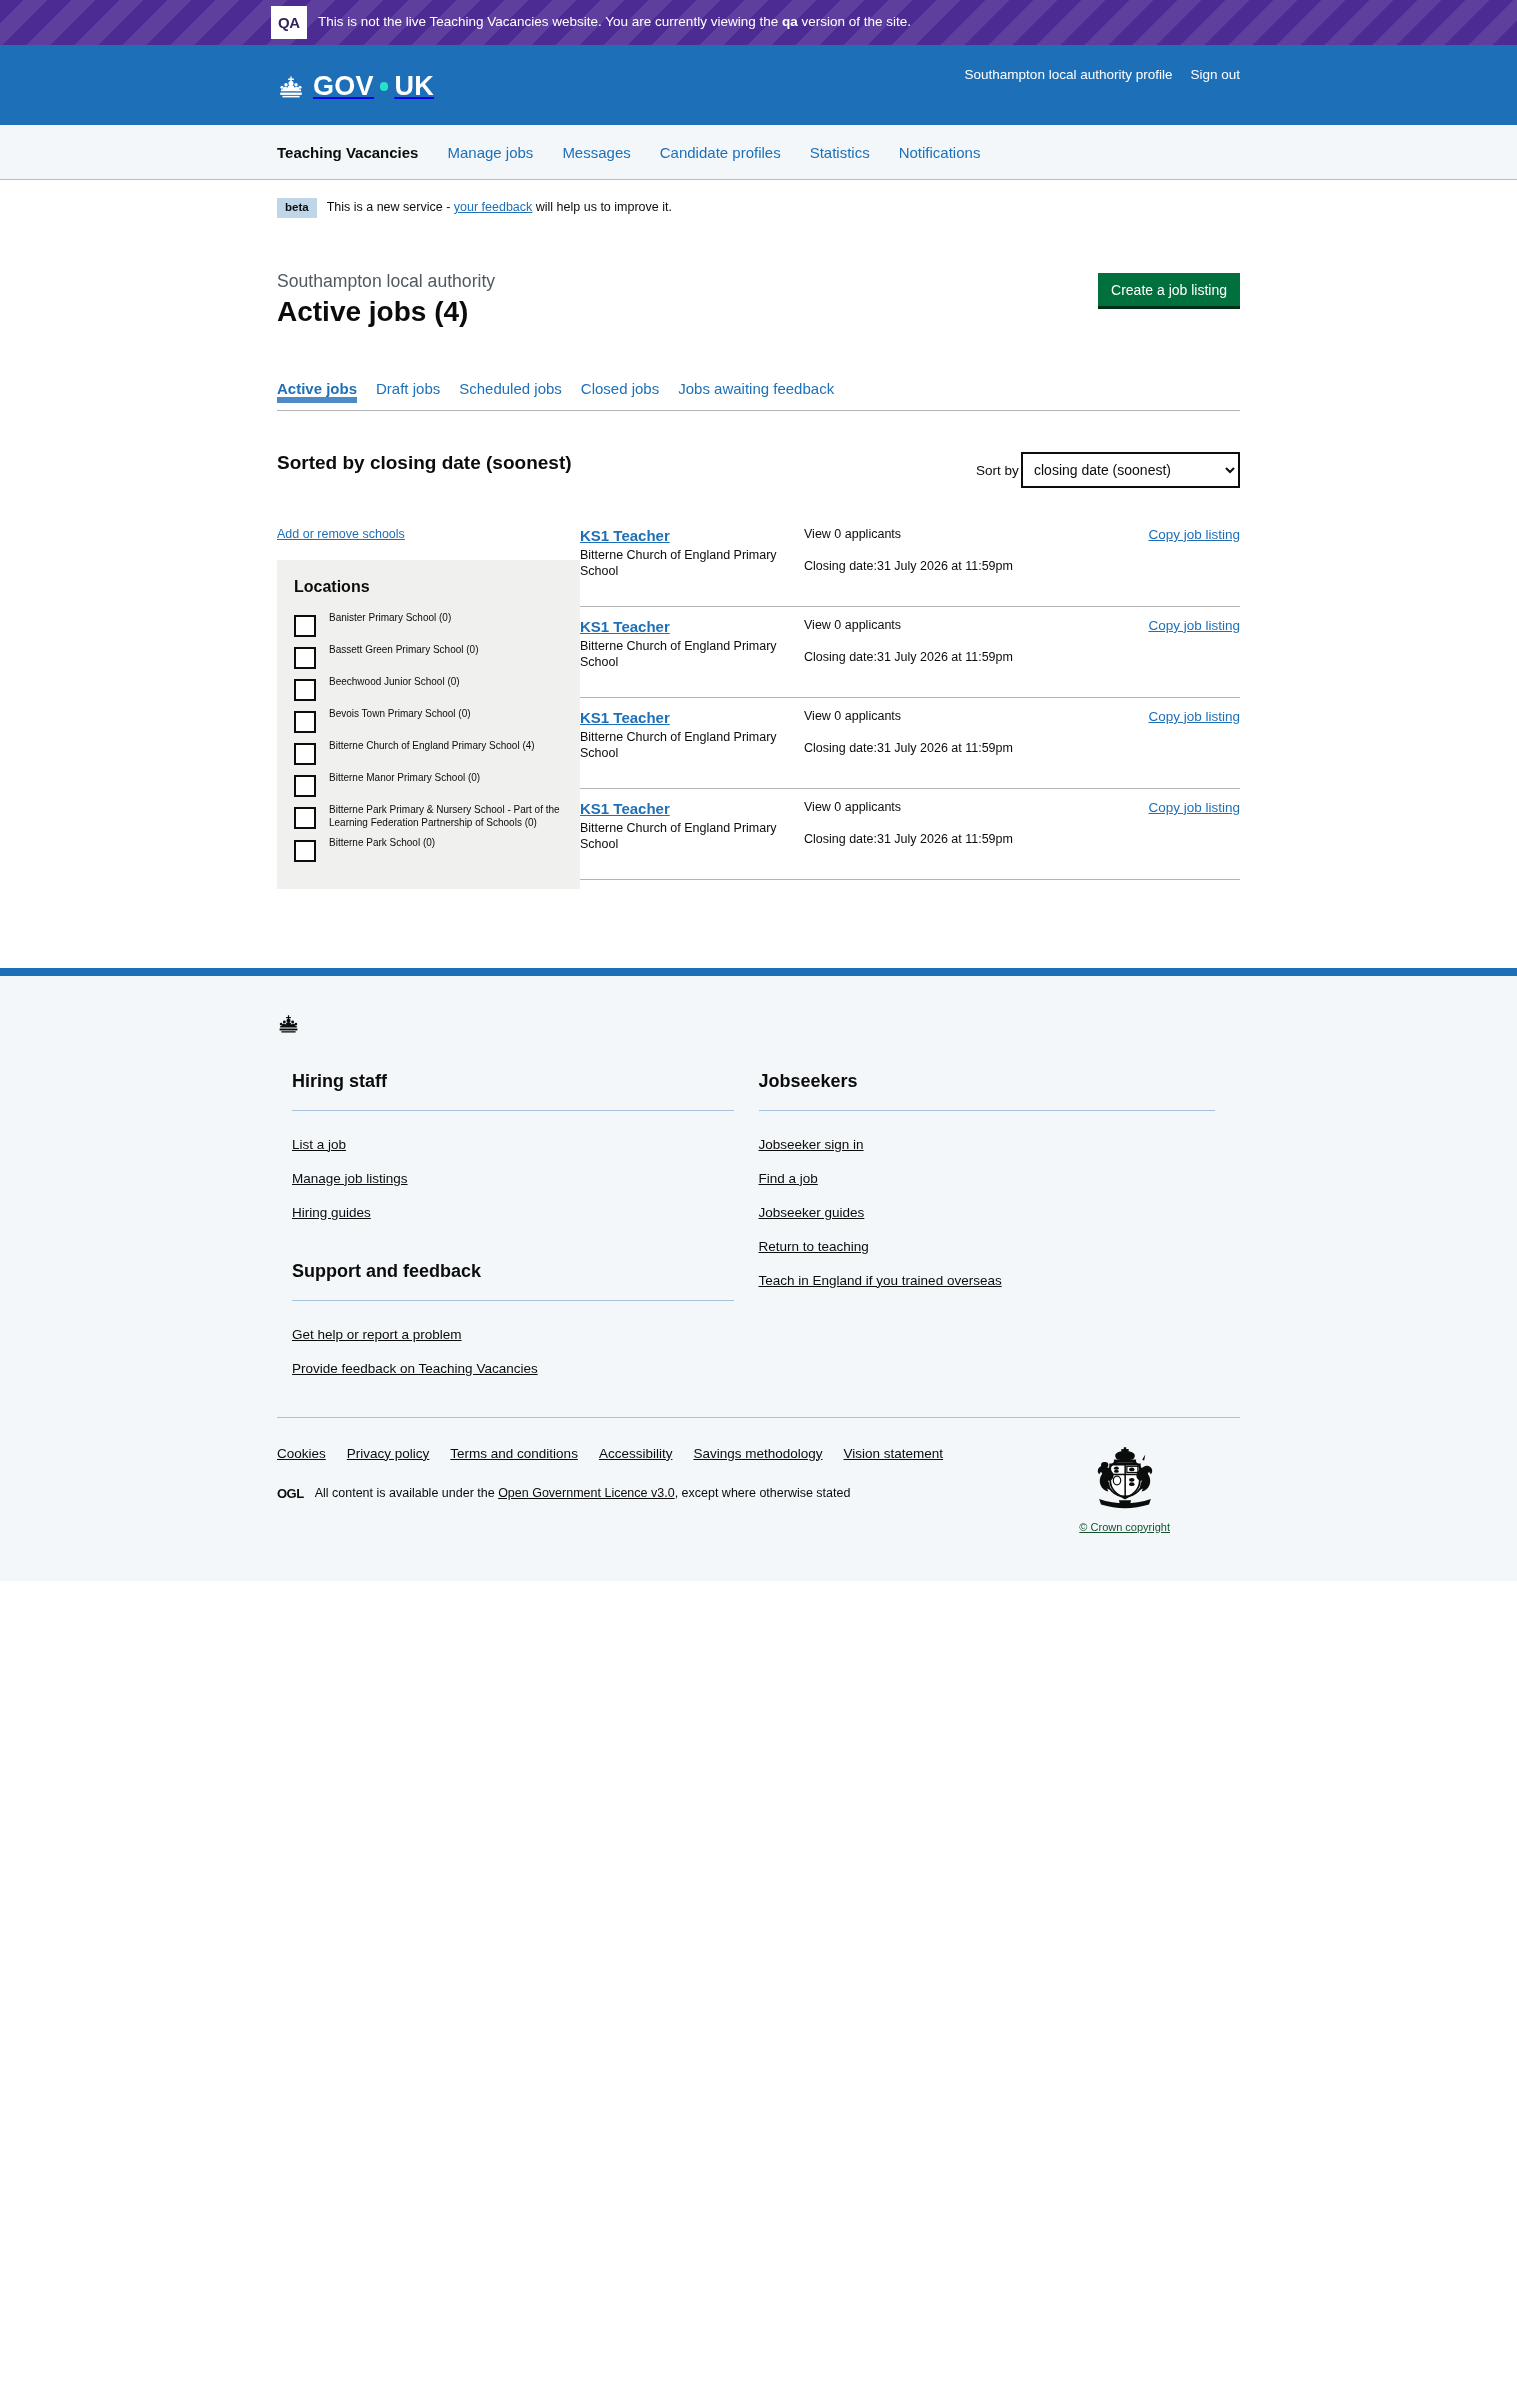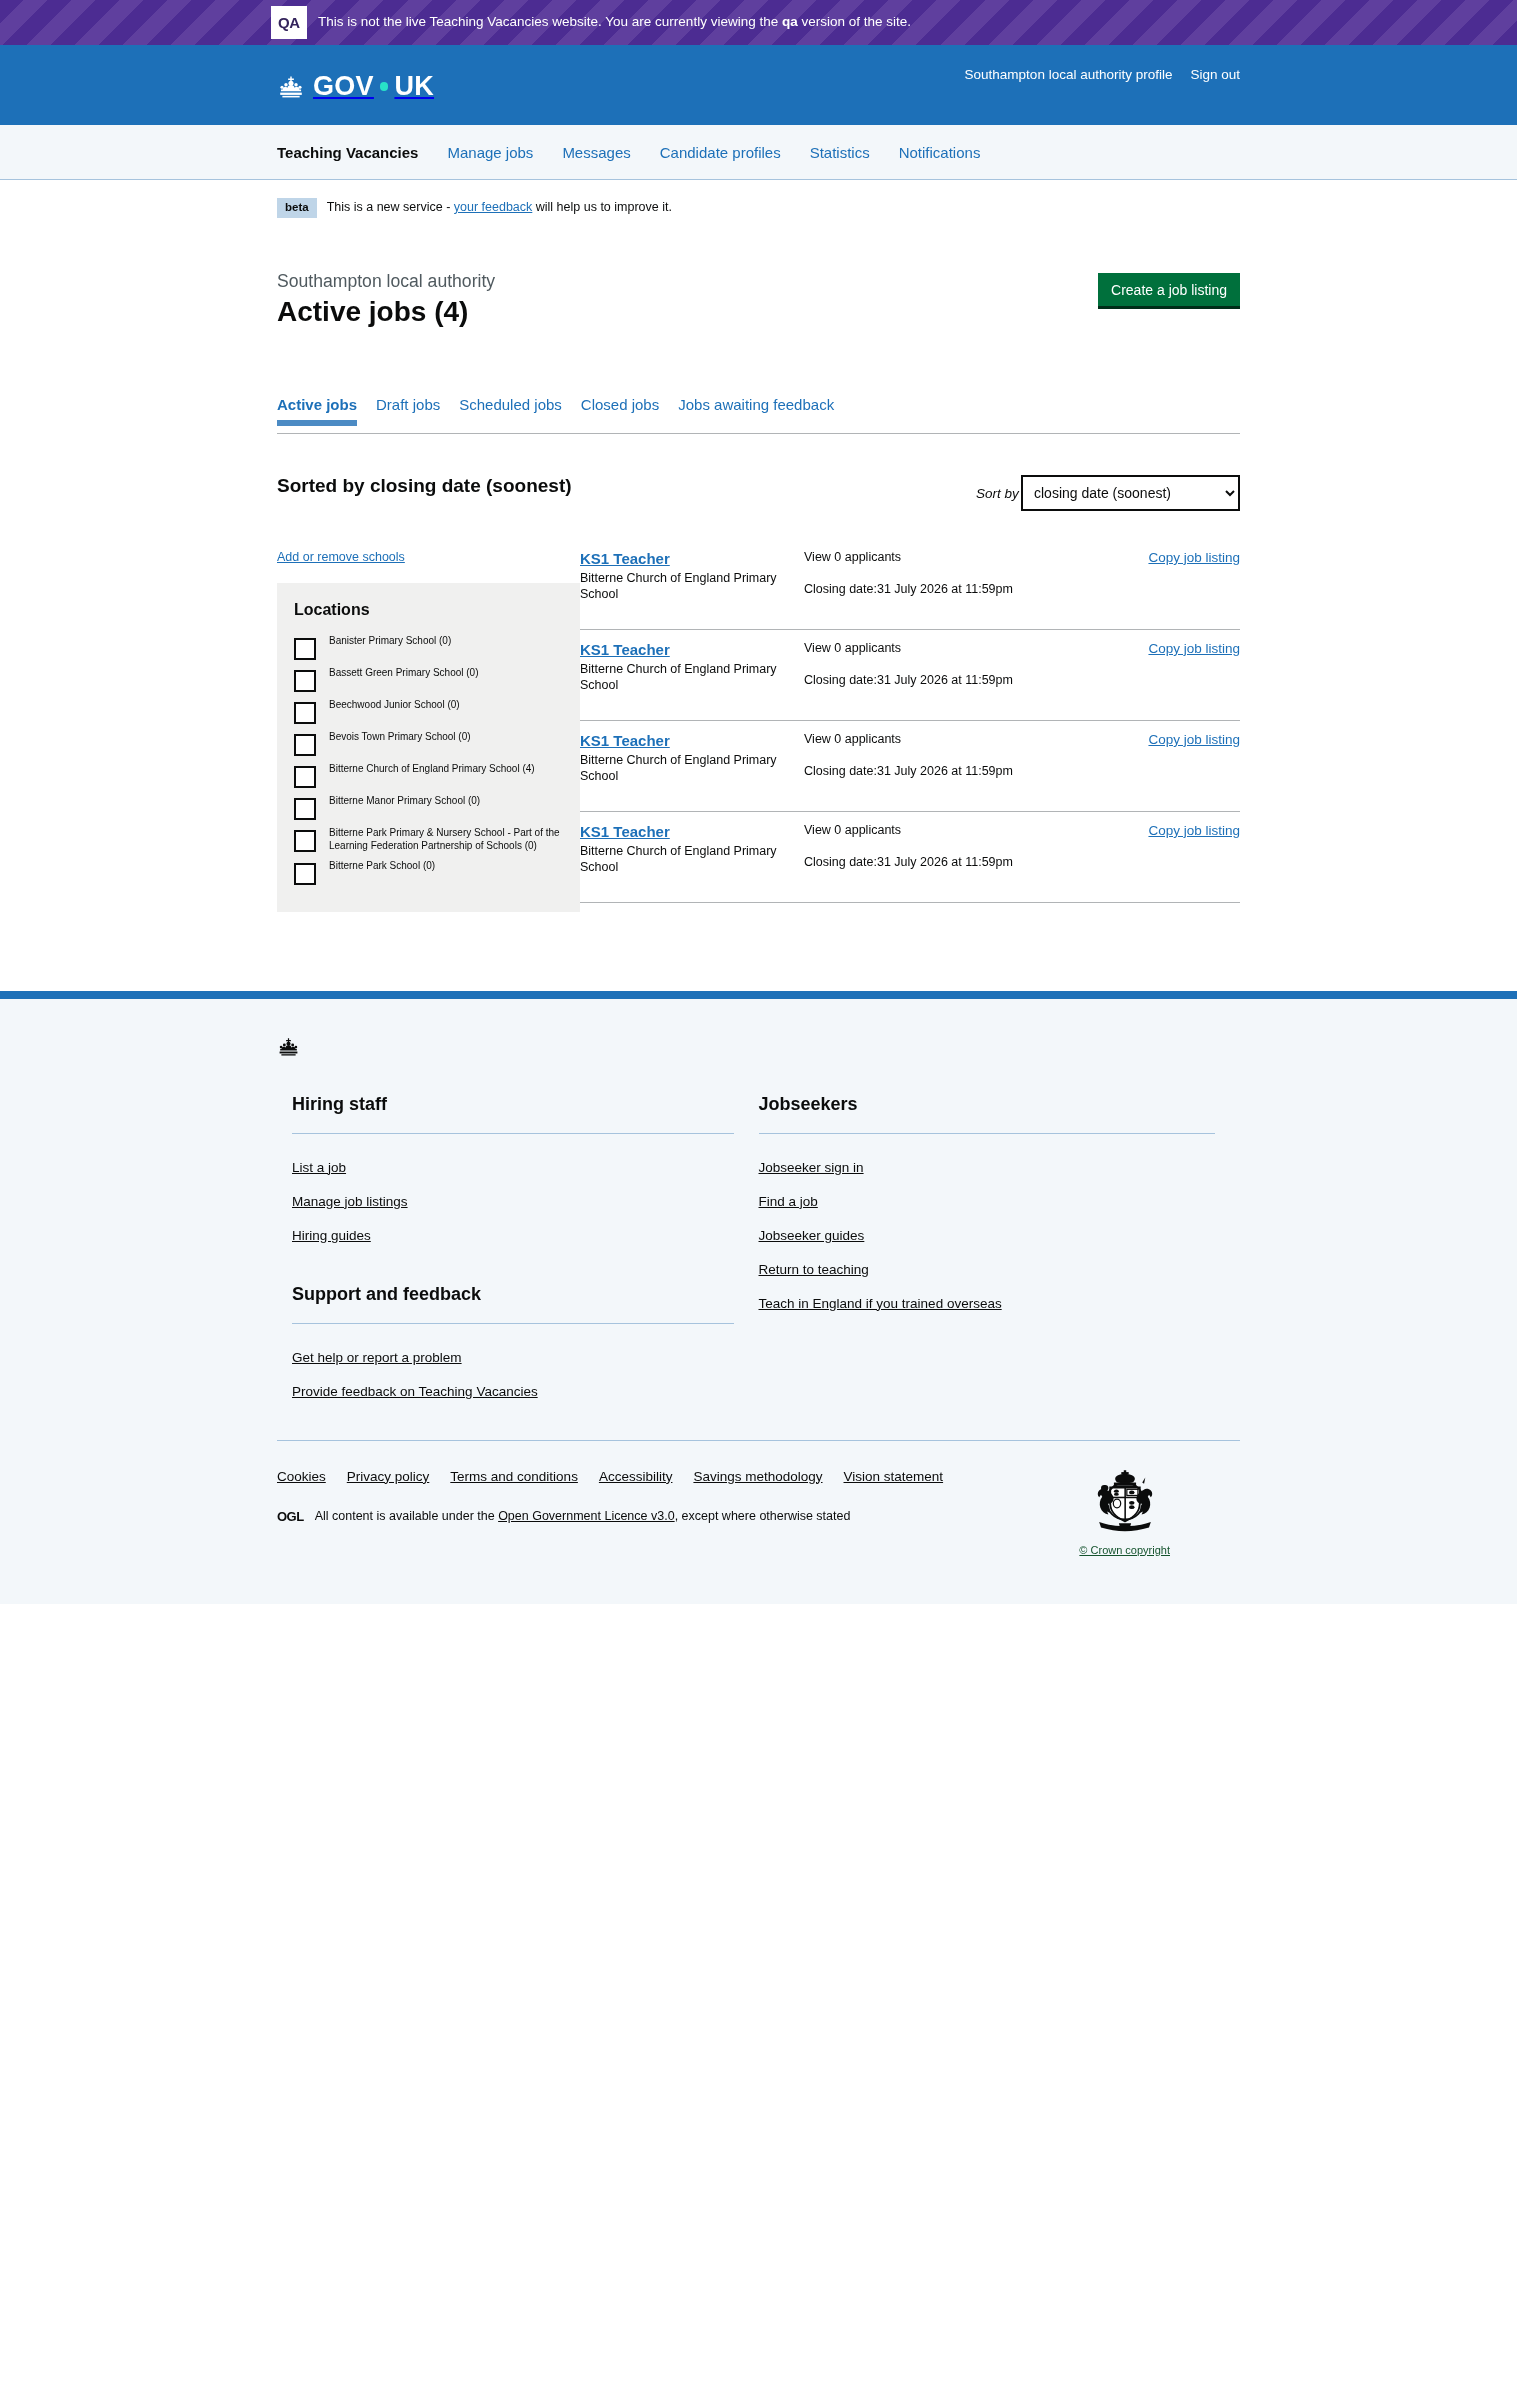--- a/index.html
+++ b/index.html
@@ -183,44 +183,43 @@
     display: flex;
     gap: 19px;
     margin-top: 52px;
     align-items: flex-start;
   }
   .tab {
     font-size: 15px;
     color: #1d70b8;
     text-decoration: none;
     font-weight: normal;
-    padding-bottom: 7px;
+    padding-bottom: 0;
     white-space: nowrap;
     position: relative;
-    margin-top: 16px;
   }
   .tab.active {
     font-weight: bold;
     border-bottom: 6px solid #4c8bc4;
   }
   .tabs-rule {
     border: 0;
     border-top: 1.5px solid #b1b4b6;
     margin-top: 7px;
   }
 
   
   .sort-row {
     display: flex;
     justify-content: space-between;
     align-items: flex-start;
     margin-top: 41px;
   }
   .sorted-by { font-size: 19px; font-weight: bold; }
-  .sort-by-label { font-size: 13.5px; margin-bottom: 6px; font-style: italic; }
+  .sort-by-label { font-size: 13.5px; margin-bottom: 6px; }
   .sort-select {
     font-family: inherit;
     font-size: 14px;
     padding: 7px 7px;
     border: 2.5px solid #0b0c0c;
     background: #ffffff;
     color: #0b0c0c;
     width: 219px;
   }
 

